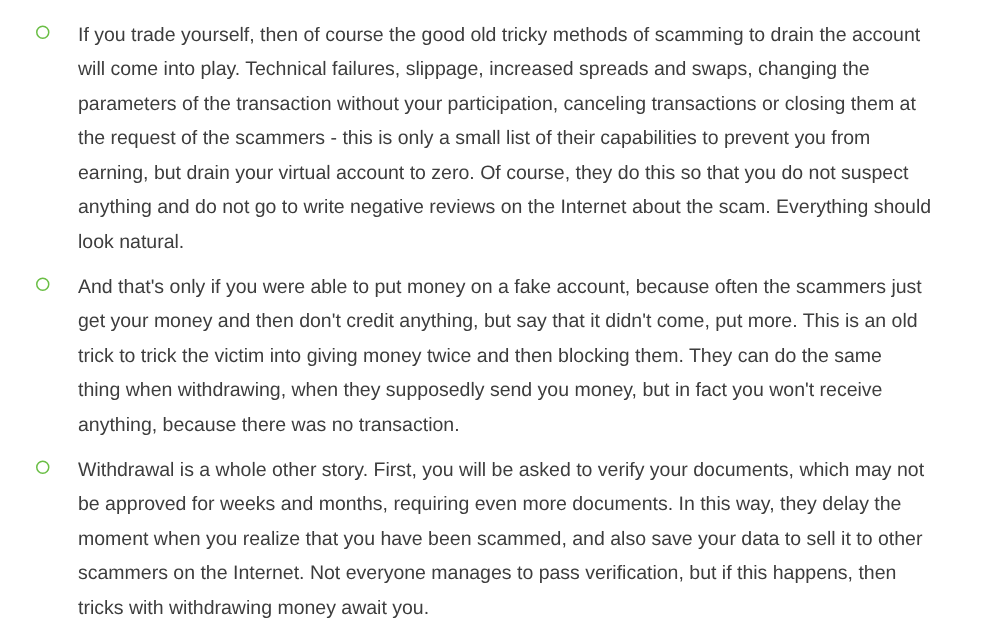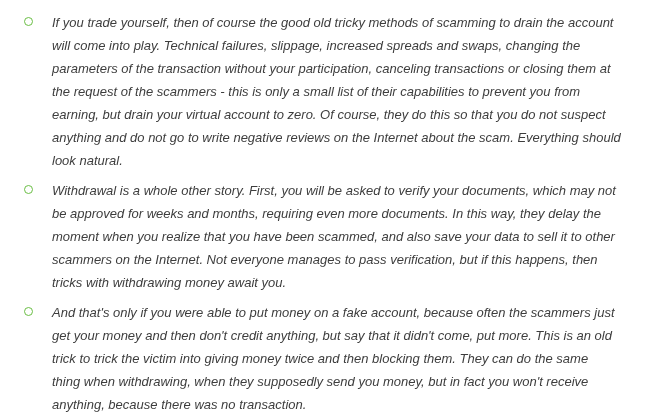--- a/index.html
+++ b/index.html
@@ -14,21 +14,20 @@
     font-family: "Liberation Sans", "DejaVu Sans", sans-serif;
   }
   .bullet-list {
     padding: 11px 0 0 24px;
     box-sizing: border-box;
   }
   .list-item {
     display: flex;
     align-items: flex-start;
     margin-bottom: 7px;
-    font-style: italic;
   }
   .bullet {
     flex: none;
     width: 9px;
     height: 9px;
     box-sizing: border-box;
     border: 1.5px solid var(--accent, #6abe45);
     border-radius: 50%;
     margin: 6px 19px 0 0;
     background: transparent;
@@ -54,29 +53,29 @@
 will come into play. Technical failures, slippage, increased spreads and swaps, changing the
 parameters of the transaction without your participation, canceling transactions or closing them at
 the request of the scammers - this is only a small list of their capabilities to prevent you from
 earning, but drain your virtual account to zero. Of course, they do this so that you do not suspect
 anything and do not go to write negative reviews on the Internet about the scam. Everything should
 look natural.</p>
   </div>
 
   <div class="list-item">
     <span class="bullet"></span>
+    <p class="item-text">And that's only if you were able to put money on a fake account, because often the scammers just
+get your money and then don't credit anything, but say that it didn't come, put more. This is an old
+trick to trick the victim into giving money twice and then blocking them. They can do the same
+thing when withdrawing, when they supposedly send you money, but in fact you won't receive
+anything, because there was no transaction.</p>
+  </div>
+
+  <div class="list-item">
+    <span class="bullet"></span>
     <p class="item-text">Withdrawal is a whole other story. First, you will be asked to verify your documents, which may not
 be approved for weeks and months, requiring even more documents. In this way, they delay the
 moment when you realize that you have been scammed, and also save your data to sell it to other
 scammers on the Internet. Not everyone manages to pass verification, but if this happens, then
 tricks with withdrawing money await you.</p>
   </div>
 
-  <div class="list-item">
-    <span class="bullet"></span>
-    <p class="item-text">And that's only if you were able to put money on a fake account, because often the scammers just
-get your money and then don't credit anything, but say that it didn't come, put more. This is an old
-trick to trick the victim into giving money twice and then blocking them. They can do the same
-thing when withdrawing, when they supposedly send you money, but in fact you won't receive
-anything, because there was no transaction.</p>
-  </div>
-
 </div>
 
 </body></html>

